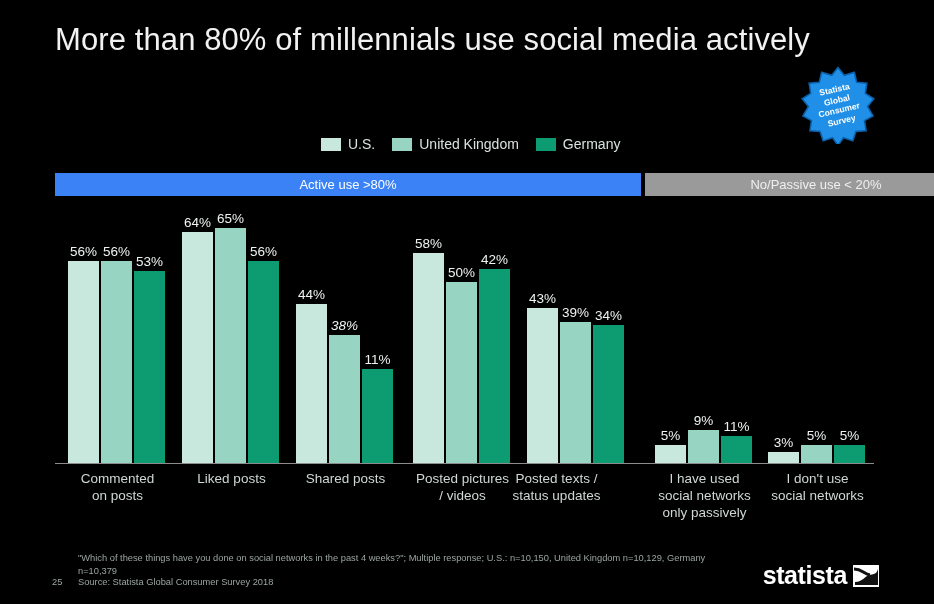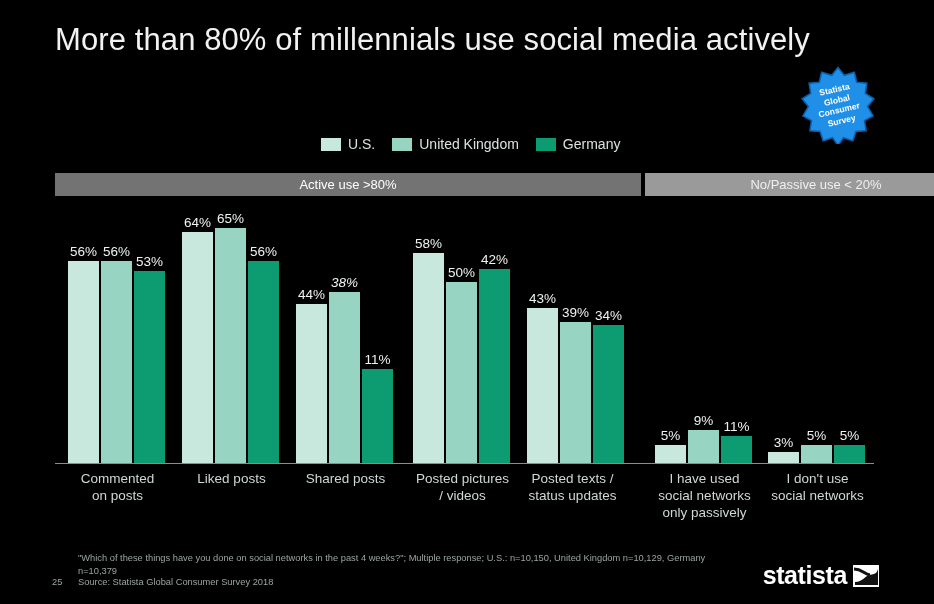--- a/index.html
+++ b/index.html
@@ -43,21 +43,21 @@
   .lg-item{display:flex;align-items:center;gap:7px;margin-right:9px;}
   .lg-swatch{width:20px;height:13px;display:block;}
   .lg-label{font-size:14px;color:#d9e2df;}
 
   
   .band{
     position:absolute;top:173px;height:23px;
     display:flex;align-items:center;justify-content:center;
     font-size:13px;color:#ffffff;
   }
-  .band-active{left:55px;width:586px;background:#737373;}
+  .band-active{left:55px;width:586px;background:#3b82f6;}
   .band-passive{left:645px;width:254px;background:#9a9a9a;color:#efefef;padding-left:44px;}
 
   
   .plot{position:absolute;left:55px;top:210px;width:819px;height:253px;}
   .axis{
     position:absolute;left:55px;top:463px;width:819px;height:1px;
     background:#8c8c8c;
   }
   .group{
     position:absolute;bottom:0;height:253px;
@@ -164,21 +164,21 @@
             <span class="blabel">56%</span>
           </div>
         </div>
       </div>
       <div class="group" style="left: 241px; width: 99px;">
         <div class="bars">
           <div class="bar" style="height: 159.029px;">
             <i style="background: rgb(200, 232, 222);"></i>
             <span class="blabel">44%</span>
           </div>
-          <div class="bar" style="height: 171px; font-style: italic;">
+          <div class="bar" style="height: 128px; font-style: italic;">
             <i style="background: rgb(151, 212, 194);"></i>
             <span class="blabel">38%</span>
           </div>
           <div class="bar" style="height: 93.9714px;">
             <i style="background: rgb(13, 155, 114);"></i>
             <span class="blabel">11%</span>
           </div>
         </div>
       </div>
       <div class="group" style="left: 358px; width: 99px;">
@@ -255,21 +255,21 @@
       <div class="xlab" style="left: 113px; width: 127px;">
         <div>Liked posts</div>
       </div>
       <div class="xlab" style="left: 227px; width: 127px;">
         <div>Shared posts</div>
       </div>
       <div class="xlab" style="left: 344px; width: 127px;">
         <div>Posted pictures</div>
         <div>/ videos</div>
       </div>
-      <div class="xlab" style="left: 454px; width: 127px; text-align: center;">
+      <div class="xlab" style="left: 438px; width: 127px; text-align: center;">
         <div>Posted texts /</div>
         <div>status updates</div>
       </div>
       <div class="xlab" style="left: 586px; width: 127px;">
         <div>I have used</div>
         <div>social networks</div>
         <div>only passively</div>
       </div>
       <div class="xlab" style="left: 699px; width: 127px;">
         <div>I don't use</div>

